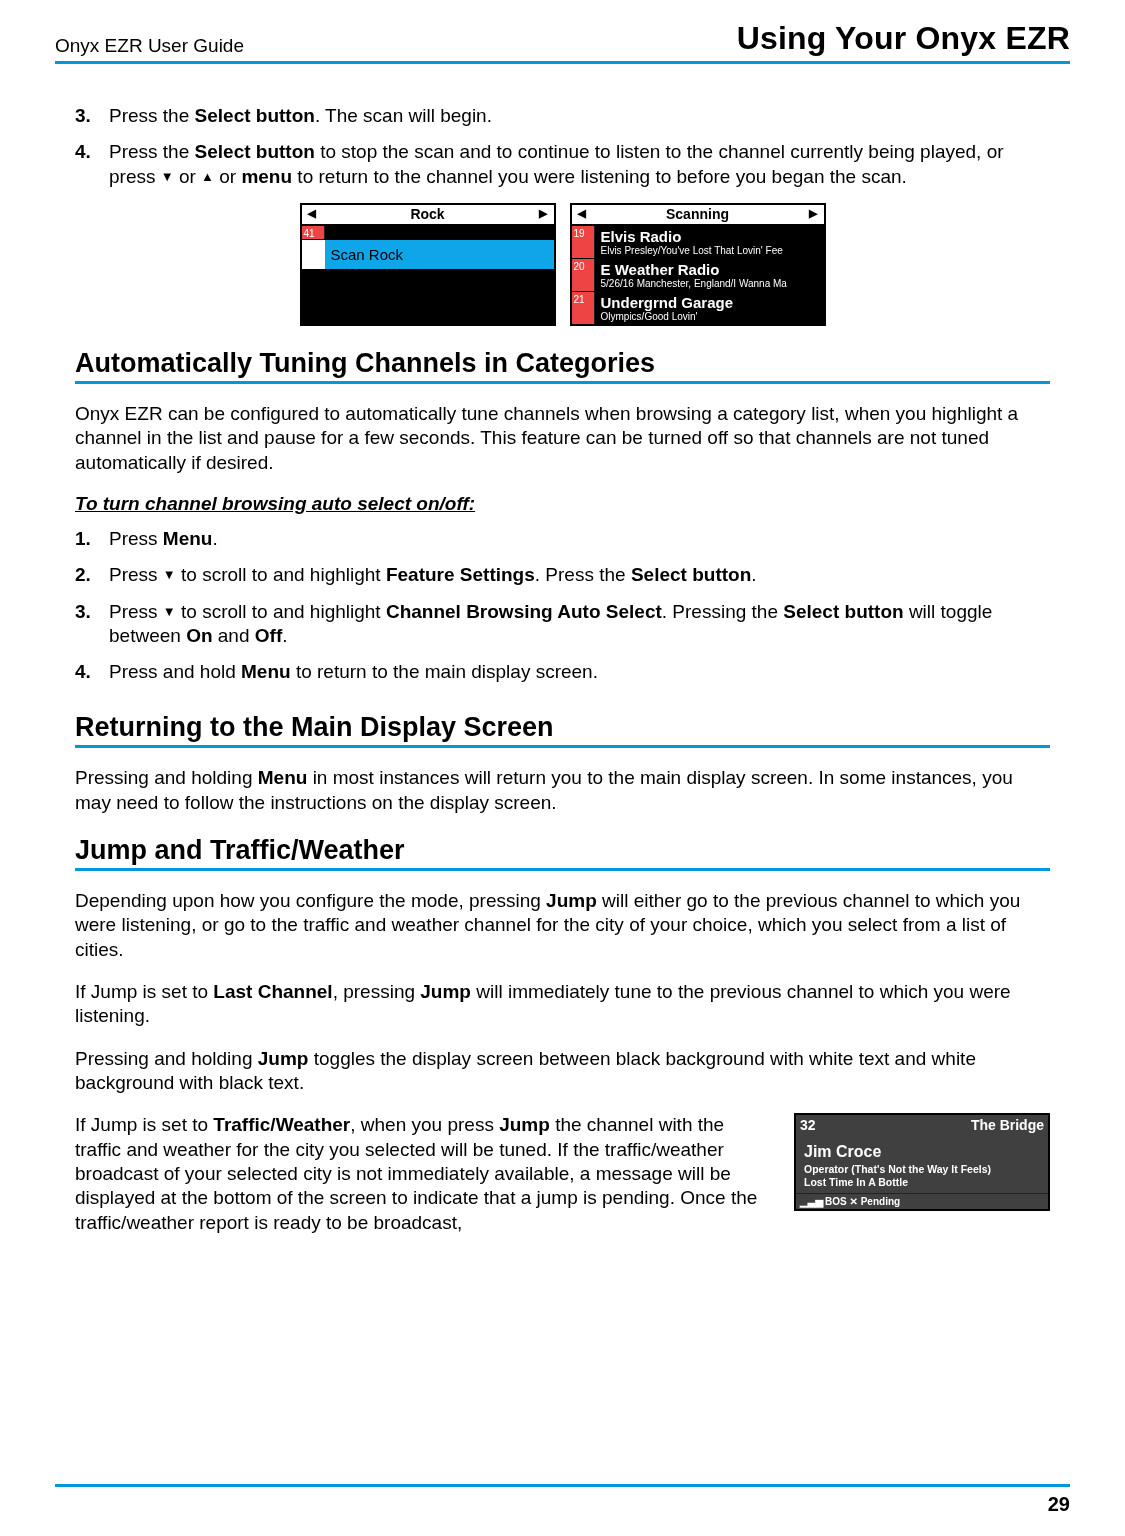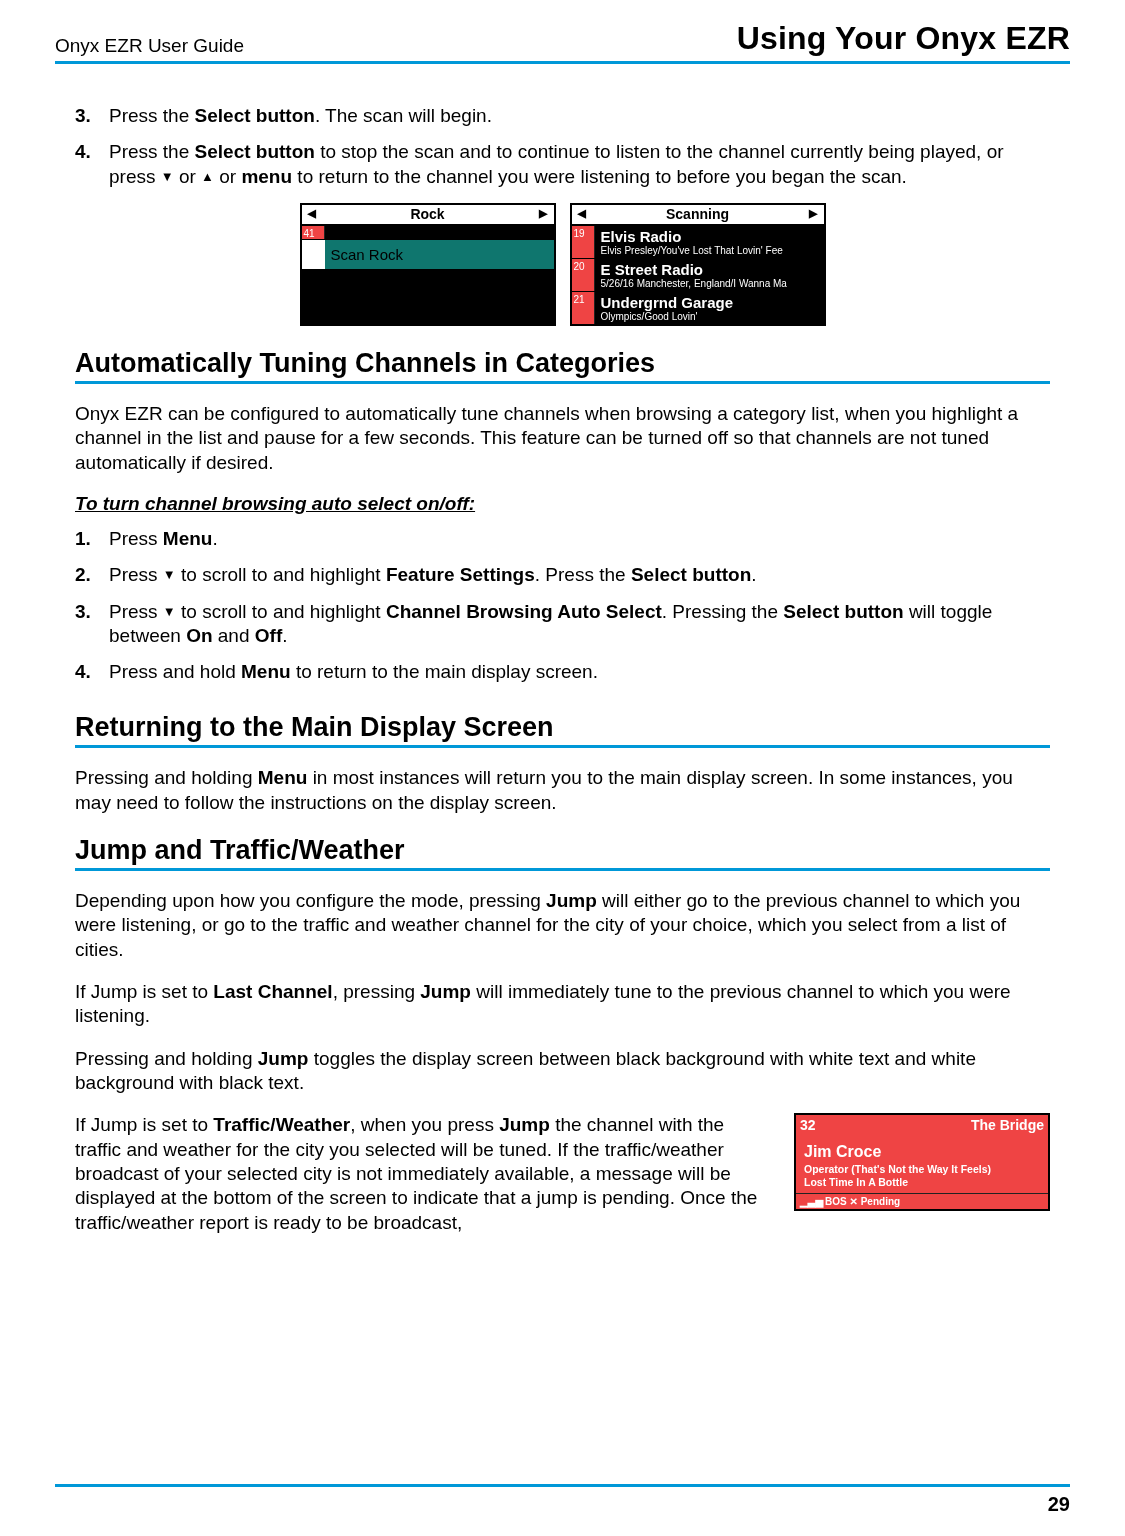--- a/index.html
+++ b/index.html
@@ -129,21 +129,21 @@
     font-size: 15px;
     font-weight: 700;
     white-space: nowrap;
   }
   .ch-sub {
     font-size: 10px;
     white-space: nowrap;
     overflow: hidden;
   }
   .scan-row {
-    background: #0f766e;
+    background: #0ea5e9;
     color: #000;
   }
   .scan-row .ch-title {
     font-weight: 400;
     font-size: 15px;
     padding: 4px 0;
   }
   h2.section {
     font-size: 27px;
     font-weight: 800;
@@ -163,21 +163,21 @@
   }
   .jump-wrap {
     position: relative;
   }
   .jump-screen {
     position: absolute;
     right: 0;
     top: 0;
     width: 252px;
     border: 2px solid #000;
-    background: #ef4444;
+    background: #404040;
     color: #fff;
     font-family: Arial, sans-serif;
   }
   .jump-header {
     display: flex;
     justify-content: space-between;
     font-size: 14px;
     font-weight: 700;
     padding: 2px 4px;
   }
@@ -275,21 +275,21 @@
         <div class="screen-row">
           <div class="ch-num">19</div>
           <div class="ch-body">
             <div class="ch-title">Elvis Radio</div>
             <div class="ch-sub">Elvis Presley/You've Lost That Lovin' Fee</div>
           </div>
         </div>
         <div class="screen-row">
           <div class="ch-num">20</div>
           <div class="ch-body">
-            <div class="ch-title">E Street Radio</div>
+            <div class="ch-title">E Weather Radio</div>
             <div class="ch-sub">5/26/16 Manchester, England/I Wanna Ma</div>
           </div>
         </div>
         <div class="screen-row">
           <div class="ch-num">21</div>
           <div class="ch-body">
             <div class="ch-title">Undergrnd Garage</div>
             <div class="ch-sub">Olympics/Good Lovin'</div>
           </div>
         </div>

